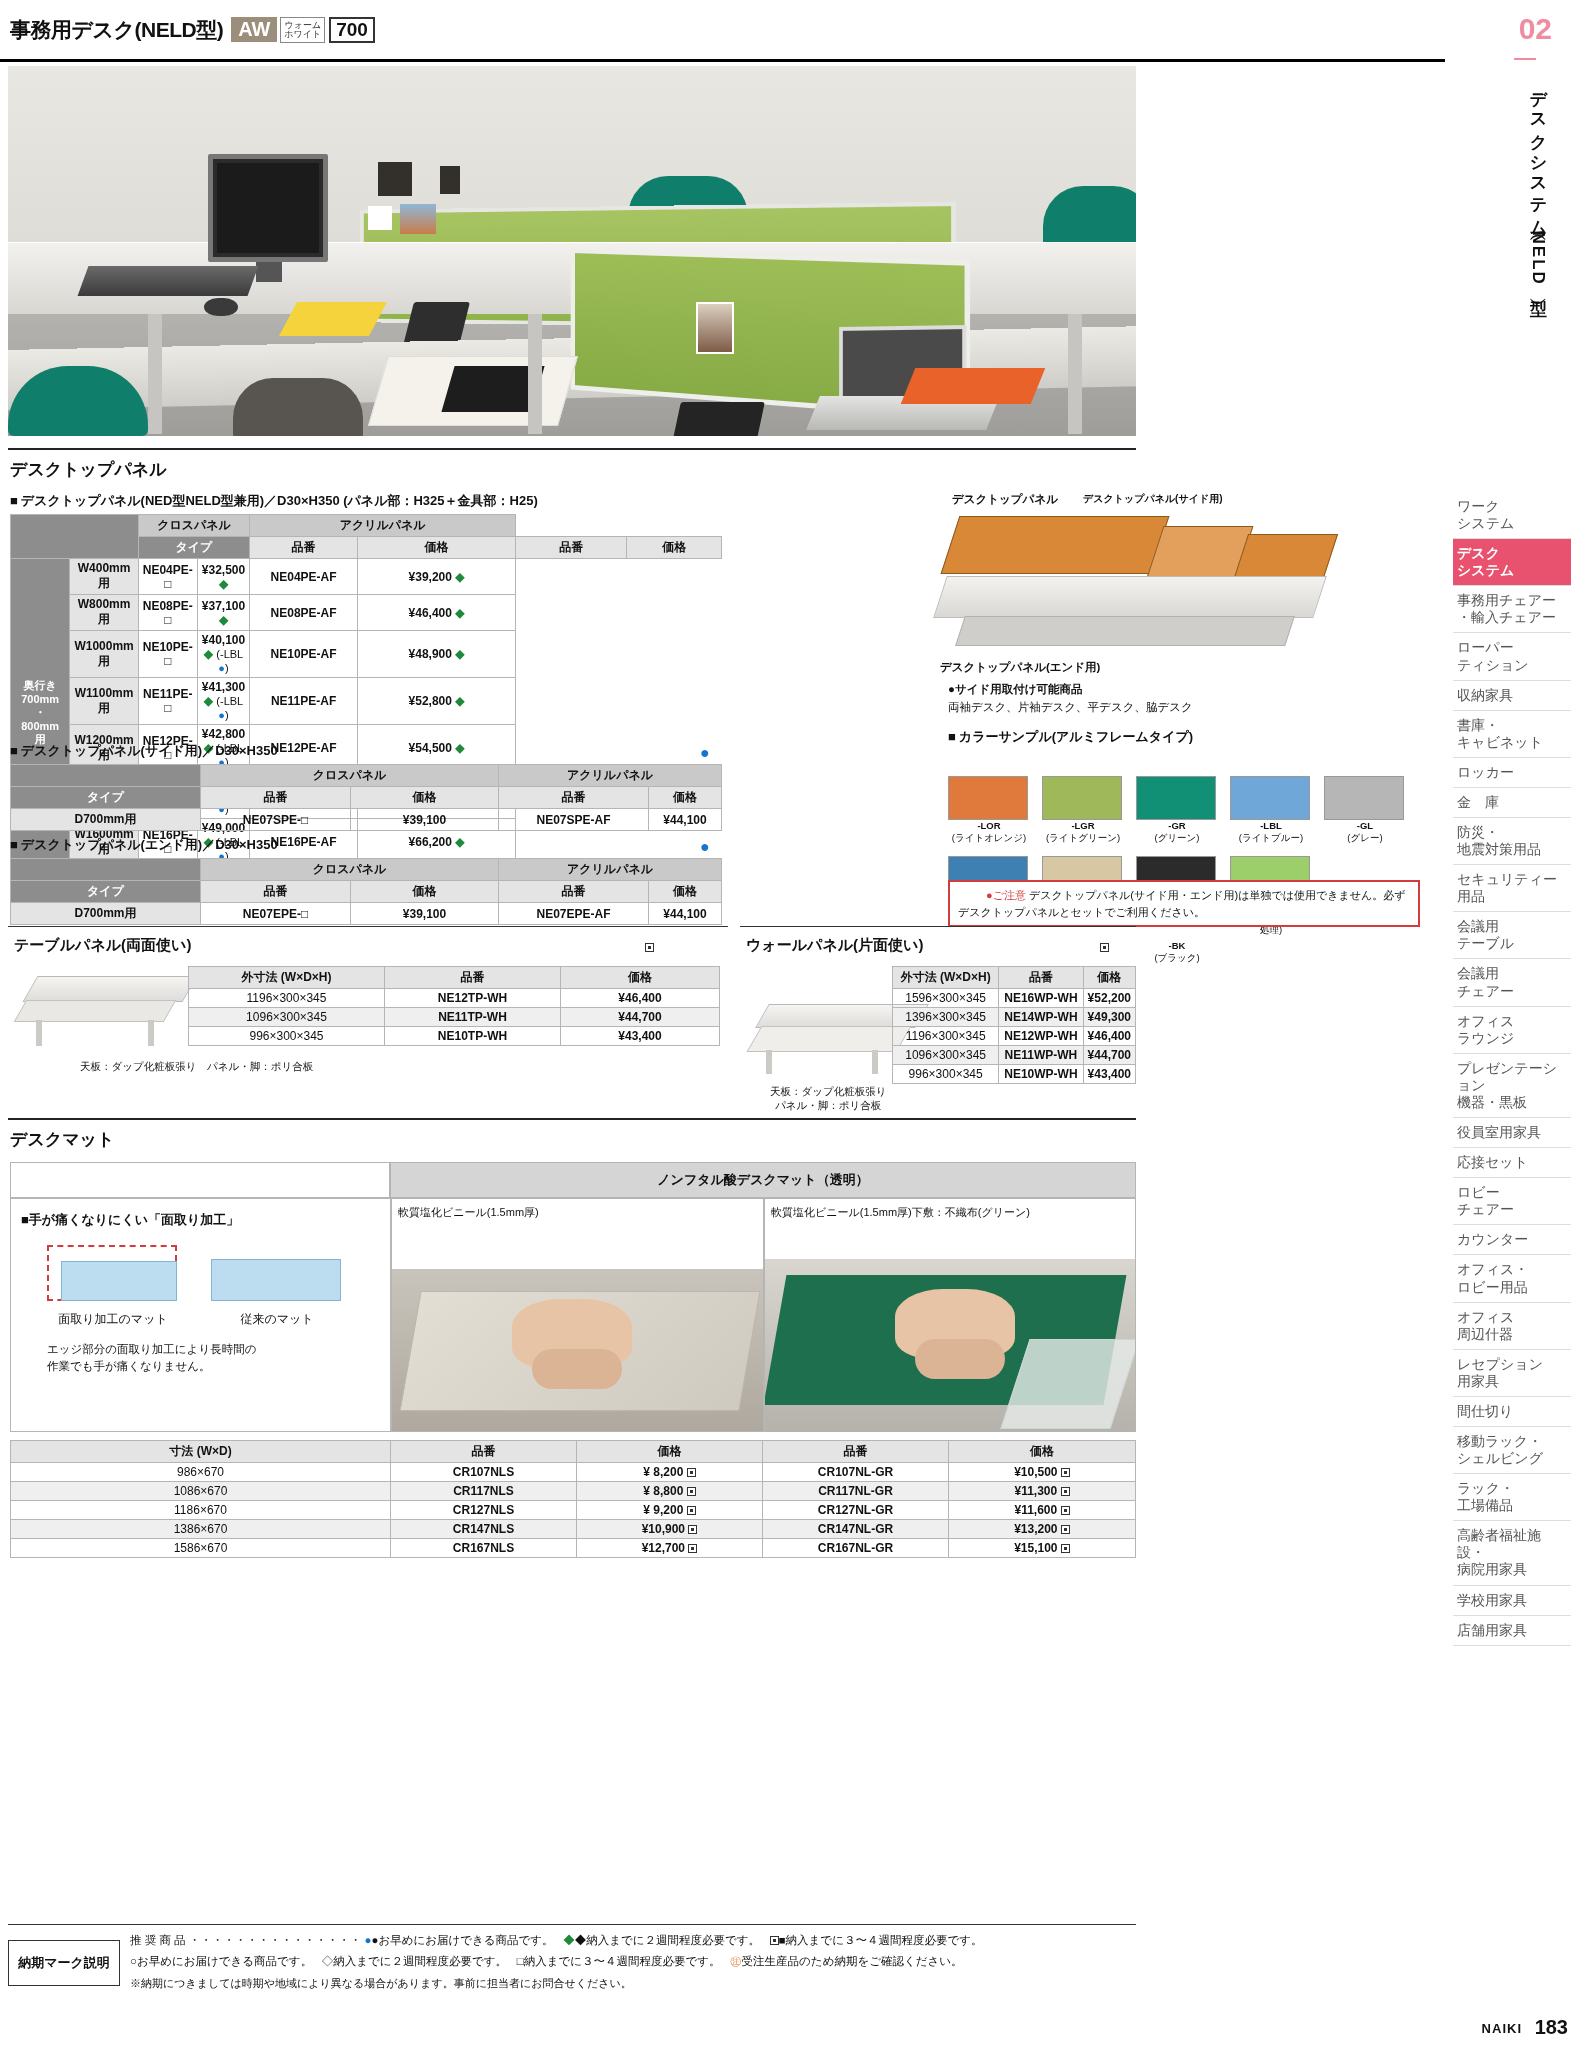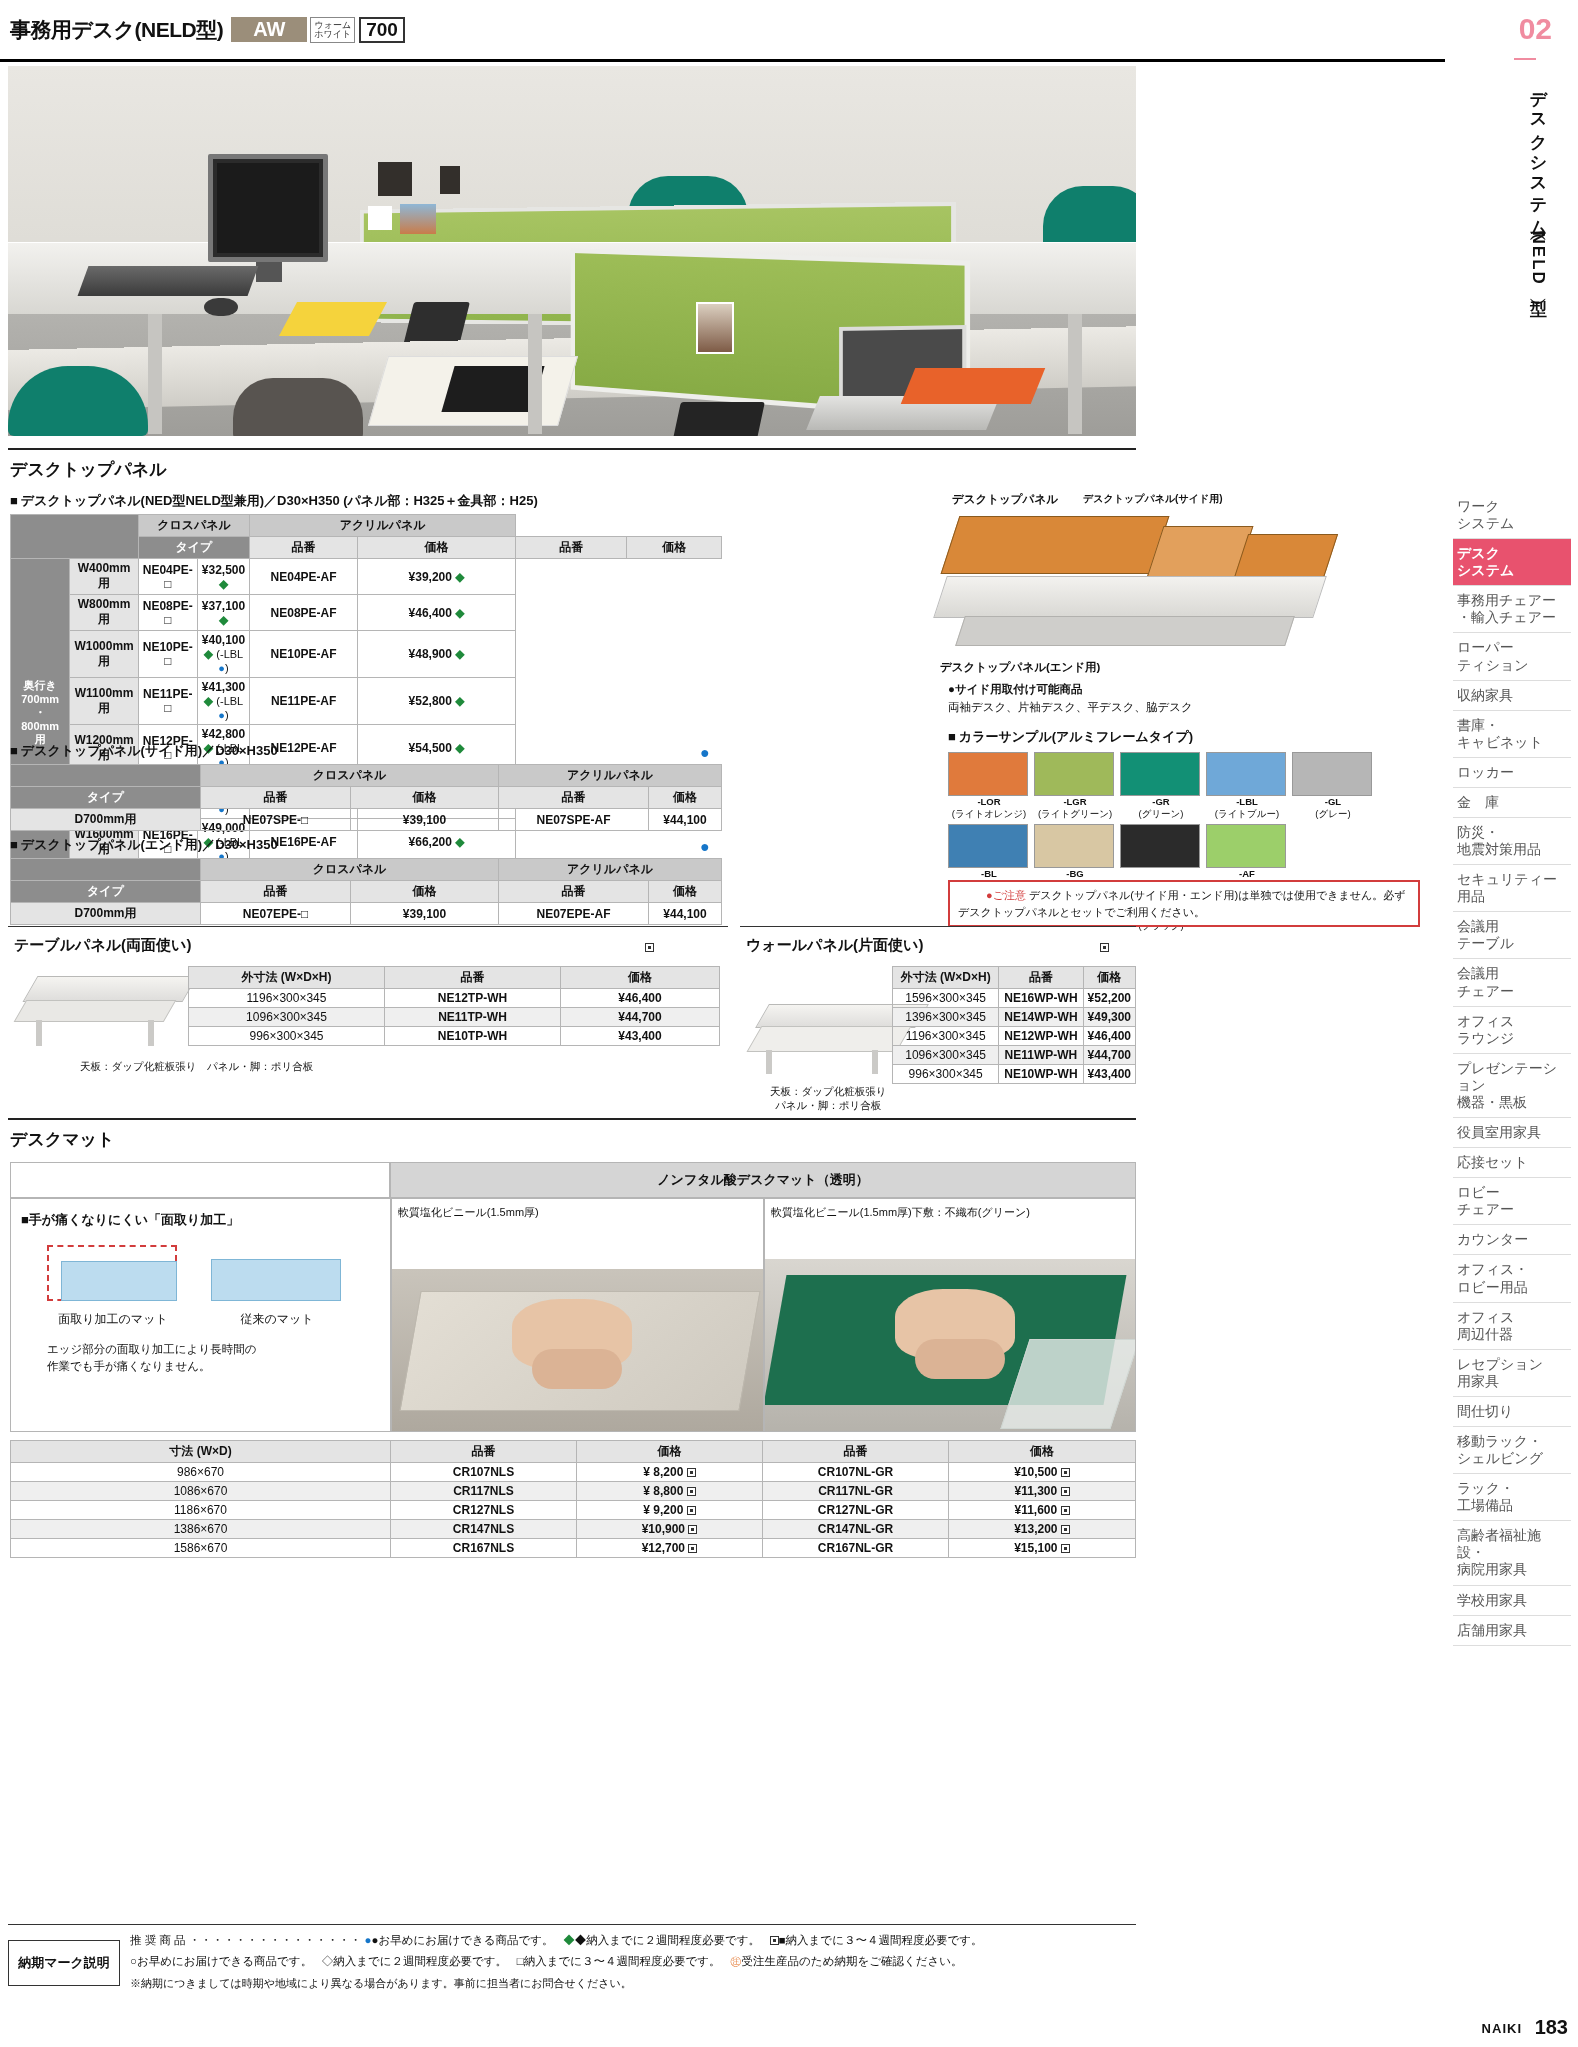--- a/index.html
+++ b/index.html
@@ -14,21 +14,21 @@
 
   
   .top-header {
     position:absolute; left:0; top:0; width:1445px; height:62px;
     border-bottom:3px solid #000;
     display:flex; align-items:center; padding-left:10px;
   }
   .top-title { font-size:21px; font-weight:bold; letter-spacing:-0.5px; }
   .badge-aw {
     display:inline-block; background:#9b8e7a; color:#fff; font-weight:bold;
-    font-size:20px; padding:1px 22px; margin-left:8px; vertical-align:middle;
+    font-size:20px; padding:1px 7px; margin-left:8px; vertical-align:middle;
   }
   .badge-ww {
     display:inline-block; border:1px solid #888; color:#333; font-size:9px;
     line-height:1.0; padding:3px 3px; margin-left:3px; text-align:center; vertical-align:middle;
   }
   .badge-700 {
     display:inline-block; border:2px solid #333; color:#111; font-weight:bold;
     font-size:19px; padding:0 5px; margin-left:4px; vertical-align:middle;
   }
 
@@ -398,21 +398,21 @@
     <div style="position:absolute; left:300px; top:22px; width:90px; height:50px; background:#d98838; border:1px solid #8a5a1e; transform:skewX(-18deg);"></div>
     <div style="position:absolute; left:0px; top:64px; width:380px; height:42px; background:linear-gradient(#f3f2ef,#d9d8d4); border:1px solid #bbb; transform:skewX(-18deg);"></div>
     <div style="position:absolute; left:20px; top:104px; width:330px; height:30px; background:#cfcecb; border:1px solid #b2b1ae; transform:skewX(-18deg);"></div>
   </div>
 
   <div style="position:absolute; left:940px; top:660px; font-size:11.5px; font-weight:bold;">デスクトップパネル(エンド用)</div>
   <div style="position:absolute; left:948px; top:682px; font-size:11.5px; font-weight:bold;">●サイド用取付け可能商品</div>
   <div style="position:absolute; left:948px; top:700px; font-size:11.5px;">両袖デスク、片袖デスク、平デスク、脇デスク</div>
 
   <div class="h-sub sq" style="position:absolute; left:948px; top:728px;">カラーサンプル(アルミフレームタイプ)</div>
-  <div id="color-grid" style="position:absolute; left:948px; top:752px; width:470px; display:flex; flex-wrap:wrap; gap:4px;">
+  <div id="color-grid" style="position:absolute; left:948px; top:776px; width:470px; display:flex; flex-wrap:wrap; gap:12px;">
       <div class="color-cell">
         <div class="swatch" style="background: rgb(224, 122, 60);"></div>
         <div style="font-weight: bold;">-LOR</div>
         <div>(ライトオレンジ)</div>
       </div>
       <div class="color-cell">
         <div class="swatch" style="background: rgb(159, 185, 90);"></div>
         <div style="font-weight: bold;">-LGR</div>
         <div>(ライトグリーン)</div>
       </div>

